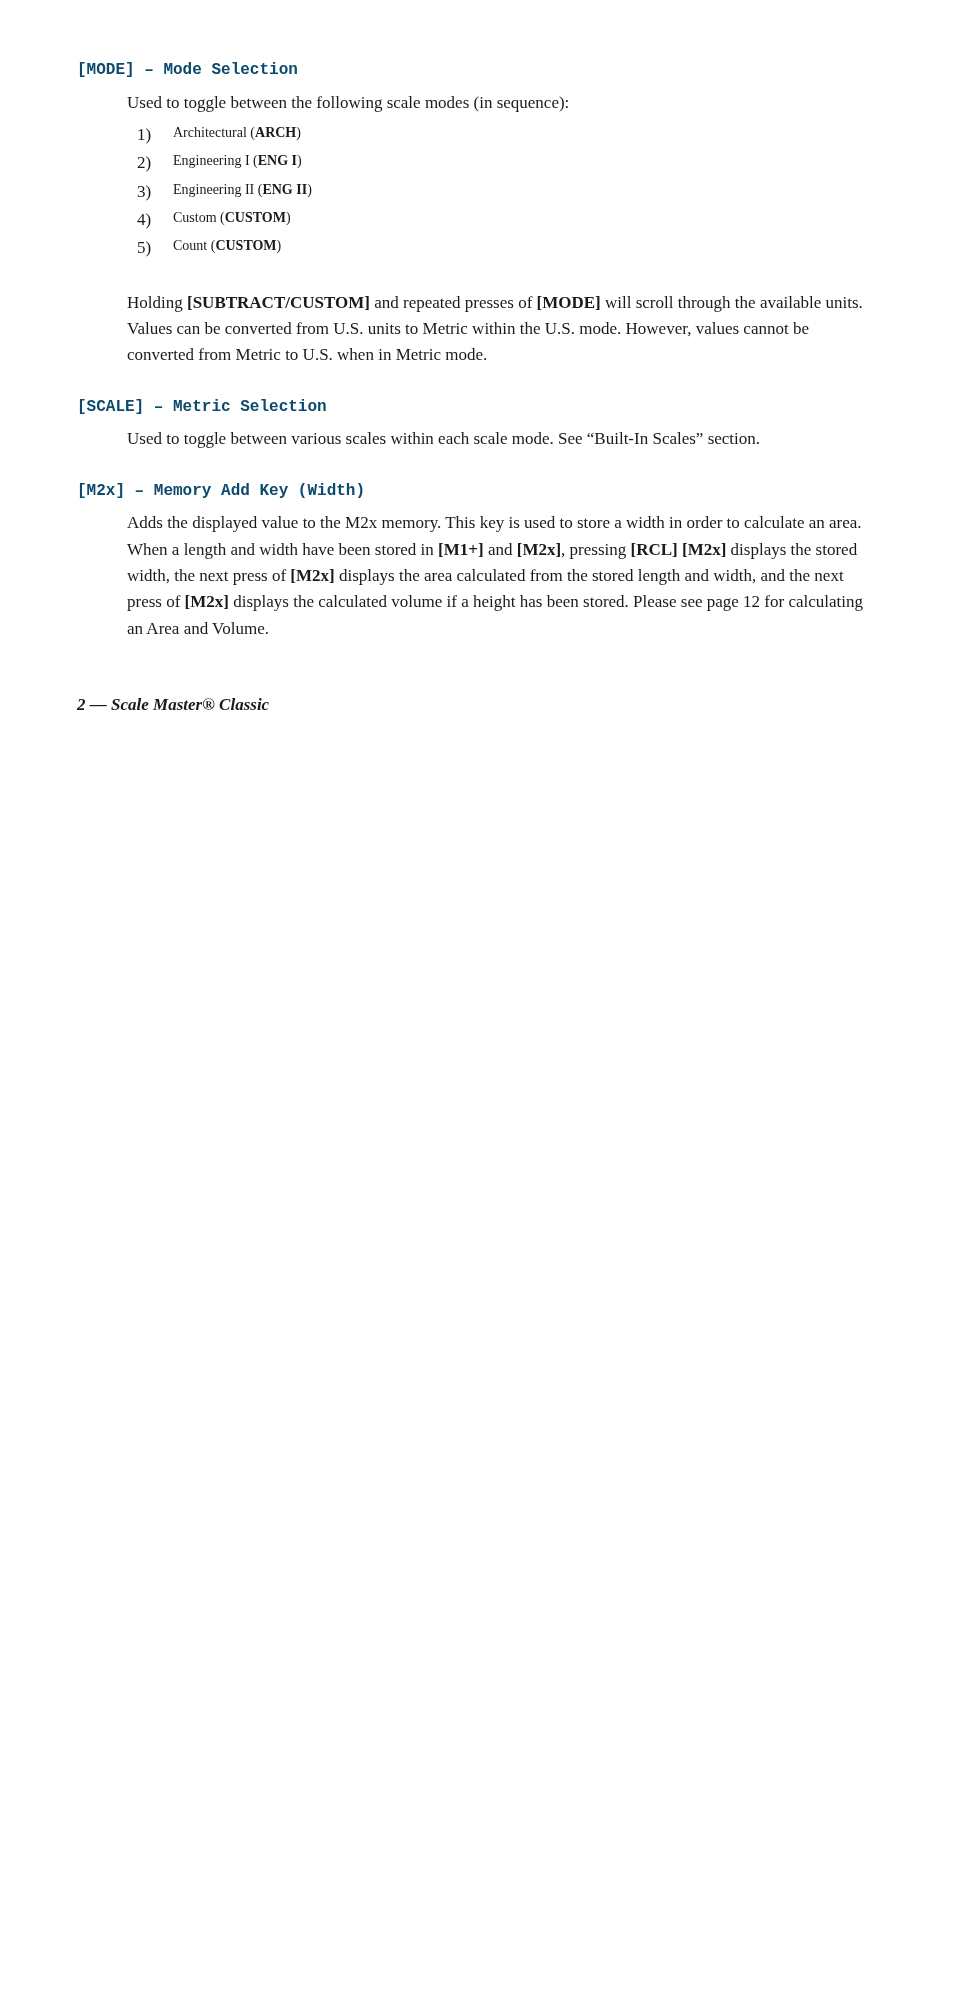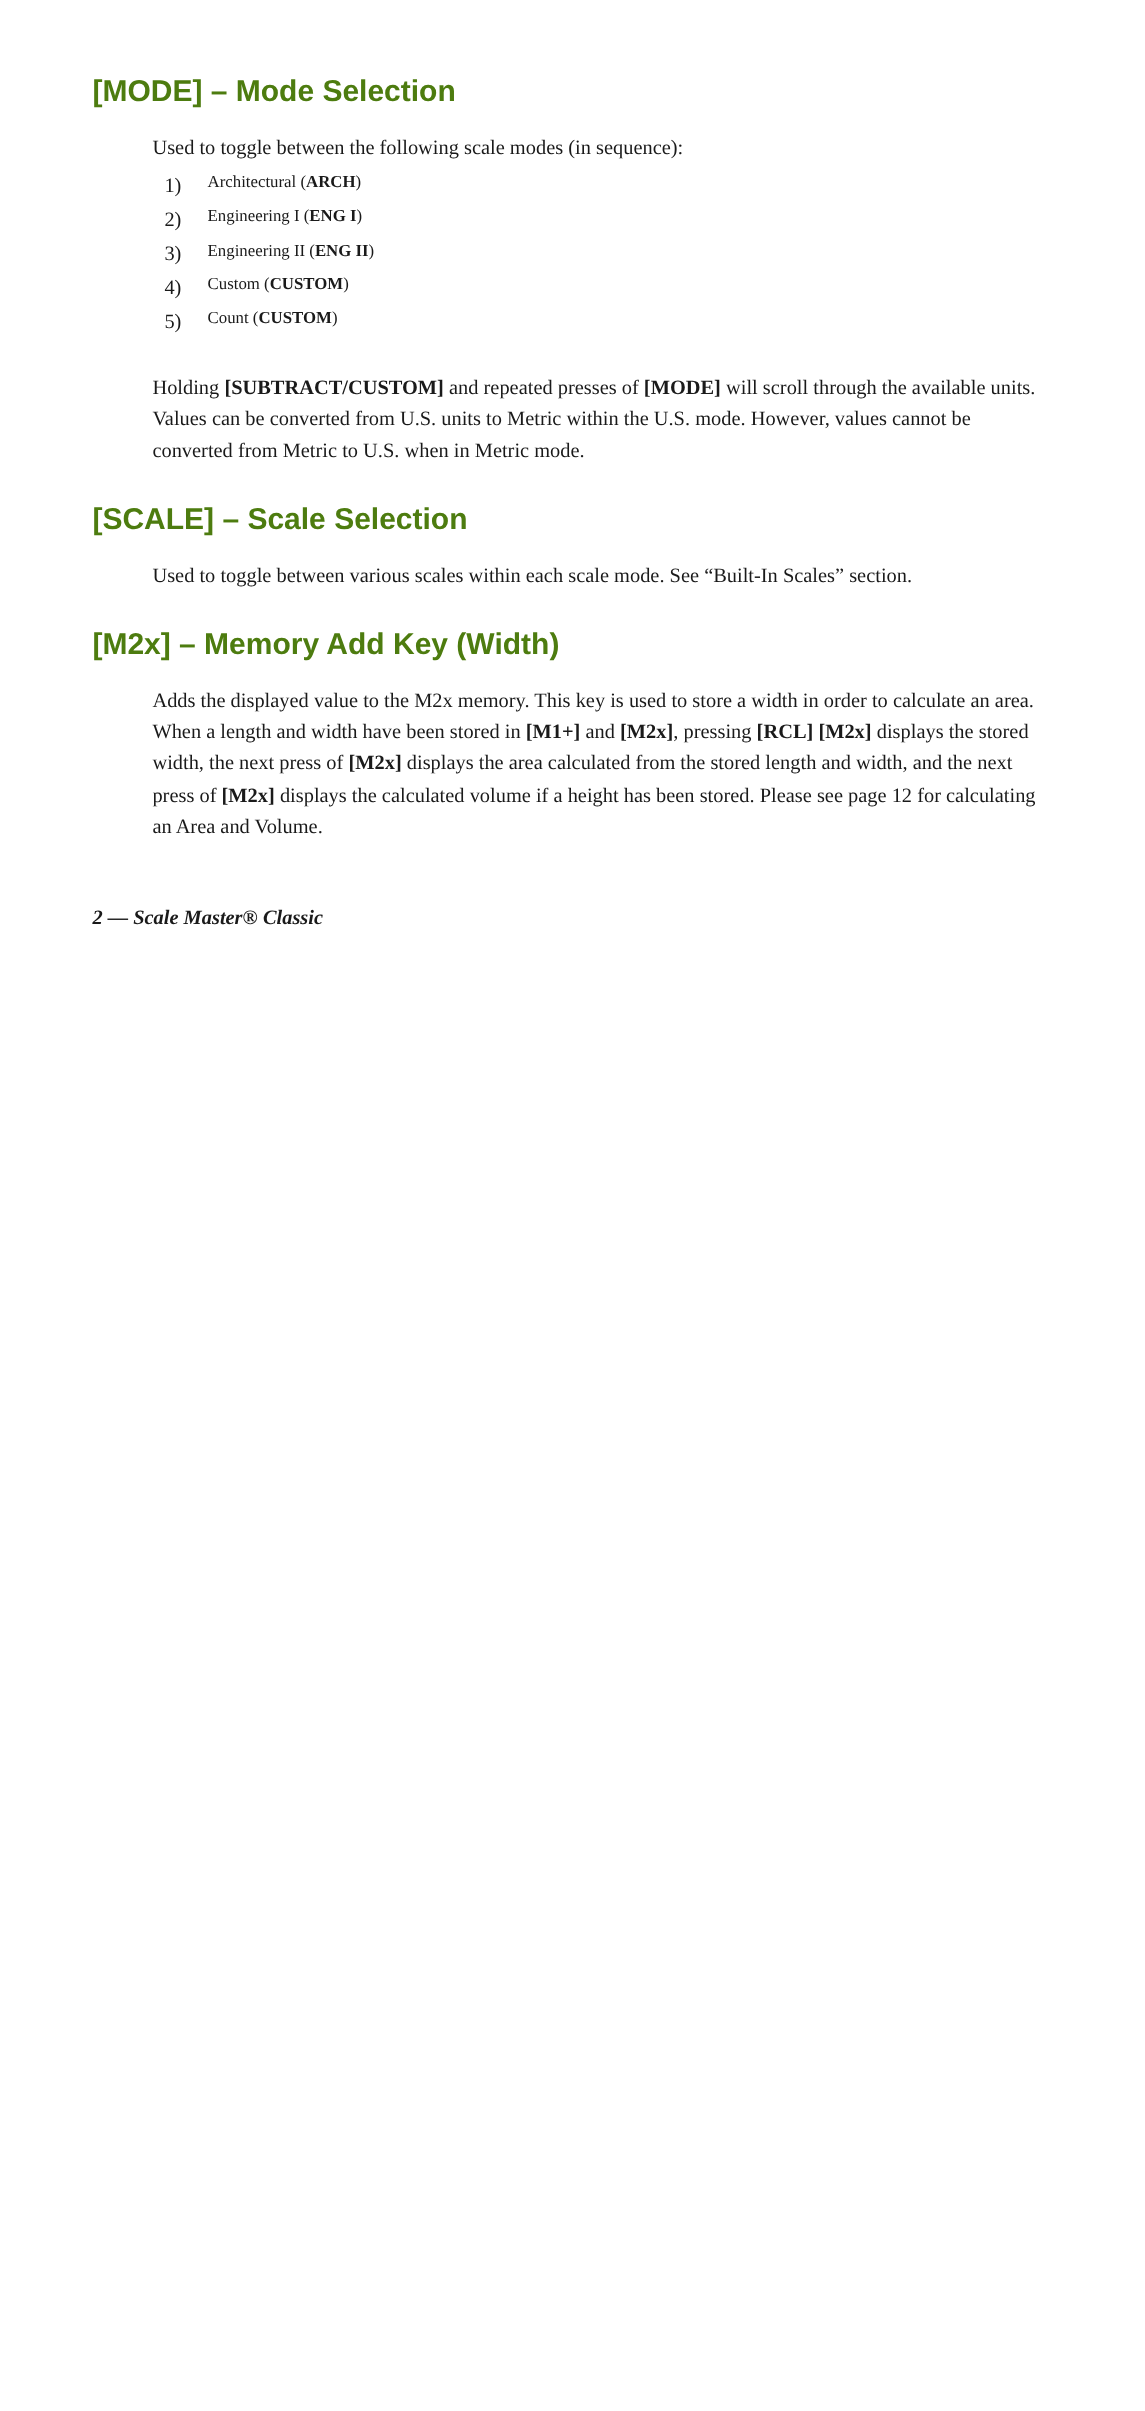--- a/index.html
+++ b/index.html
@@ -23,38 +23,37 @@
       min-height: 2009px;
       background: #ffffff;
       padding: 60px 77px 60px 77px;
     }
 
     .section {
       margin-bottom: 28px;
     }
 
     .section-heading {
-      font-size: 25px;
+      font-size: 16px;
       font-weight: 700;
-      font-family: Liberation Sans, sans-serif;
+      font-family: Liberation Mono, monospace;
       margin-bottom: 8px;
       line-height: 1.35;
-      color: #4d7c0f;
+      color: #0c4a6e;
     }
 
     .section-body {
       padding-left: 50px;
       font-size: 17px;
       line-height: 1.55;
       color: #1a1a1a;
     }
 
     .section-body p {
       margin-bottom: 6px;
-      margin-top: 16px;
     }
 
     .list-item {
       display: flex;
       margin-bottom: 2px;
       padding-left: 10px;
     }
 
     .list-num {
       min-width: 36px;
@@ -115,21 +114,21 @@
     </div>
   </div>
 
   <div class="section">
     <div class="section-body">
       <p>Holding <b>[SUBTRACT/CUSTOM]</b> and repeated presses of <b>[MODE]</b> will scroll through the available units. Values can be converted from U.S. units to Metric within the U.S. mode. However, values cannot be converted from Metric to U.S. when in Metric mode.</p>
     </div>
   </div>
 
   <div class="section">
-    <div class="section-heading">[SCALE] – Scale Selection</div>
+    <div class="section-heading">[SCALE] – Metric Selection</div>
     <div class="section-body">
       <p>Used to toggle between various scales within each scale mode. See “Built-In Scales” section.</p>
     </div>
   </div>
 
 
   <div class="section">
     <div class="section-heading">[M2x] – Memory Add Key (Width)</div>
     <div class="section-body">
       <p>Adds the displayed value to the M2x memory. This key is used to store a width in order to calculate an area. When a length and width have been stored in <b>[M1+]</b> and <b>[M2x]</b>, pressing <b>[RCL] [M2x]</b> displays the stored width, the next press of <b>[M2x]</b> displays the area calculated from the stored length and width, and the next press of <b>[M2x]</b> displays the calculated volume if a height has been stored. Please see page 12 for calculating an Area and Volume.</p>

